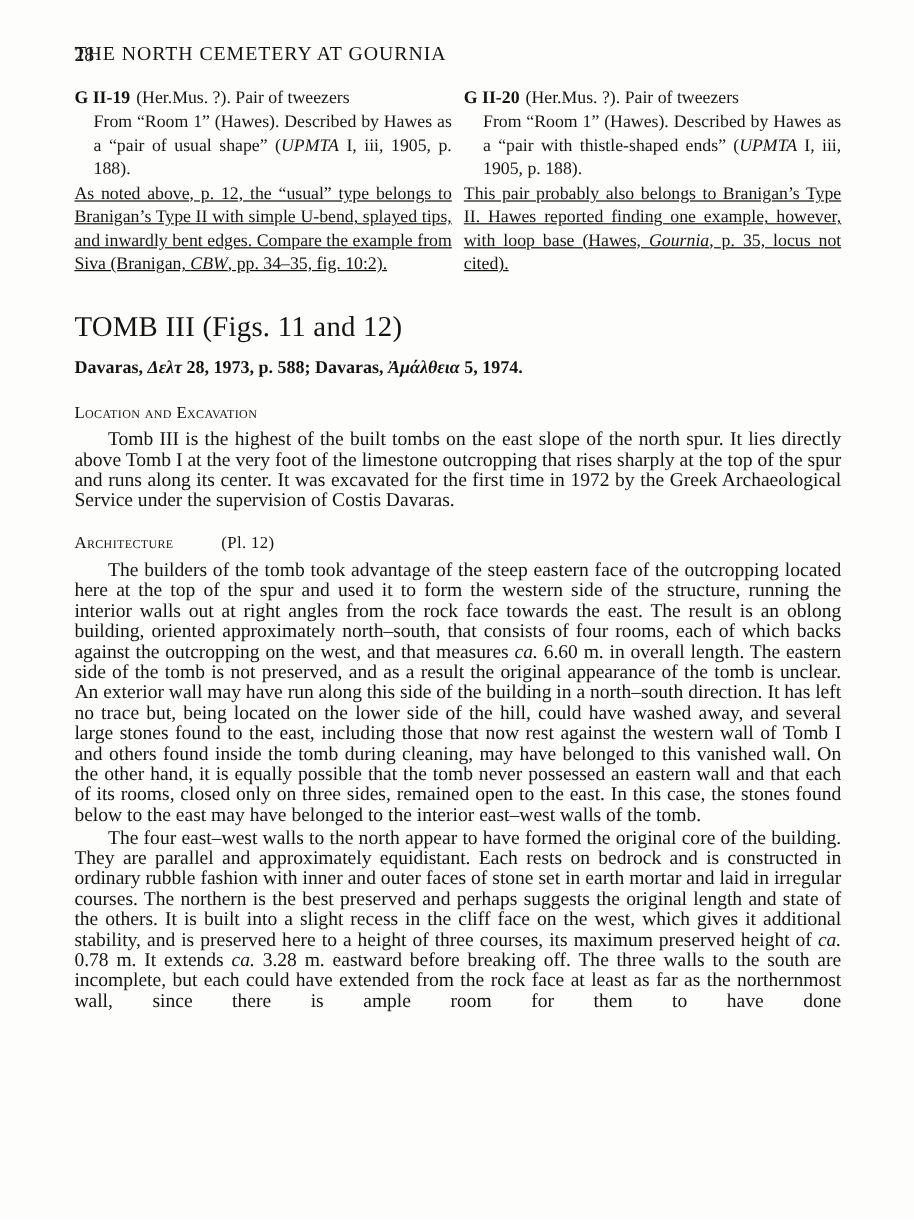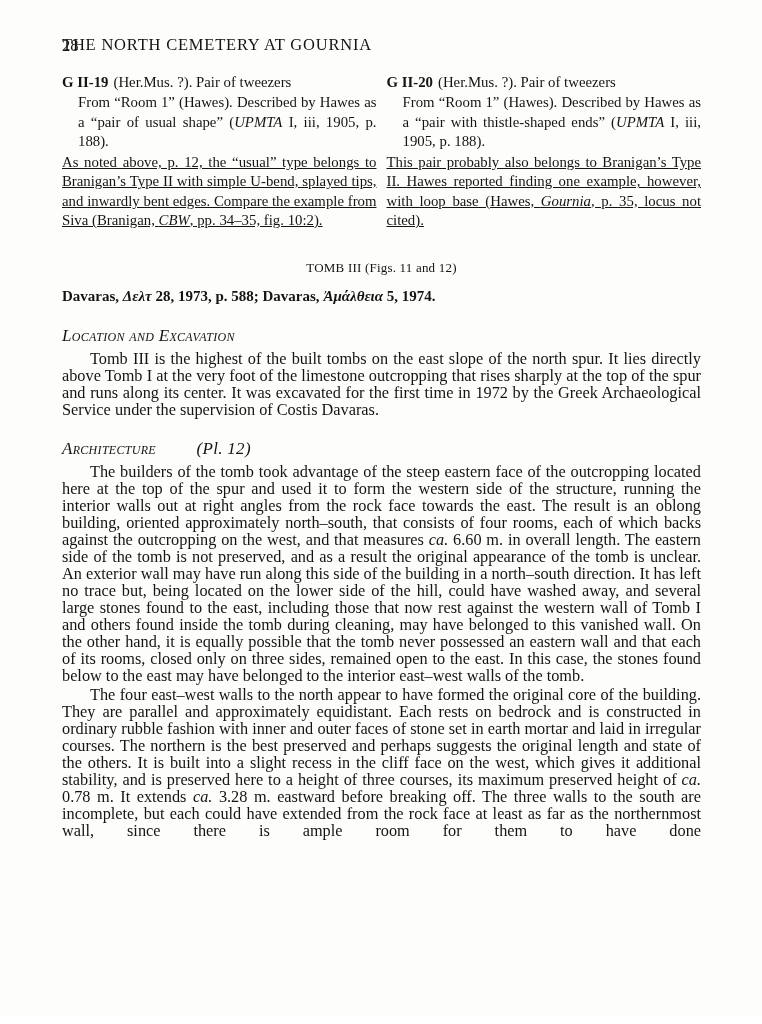--- a/index.html
+++ b/index.html
@@ -29,34 +29,33 @@
     line-height: 19.3px;
   }
   .entry-head { margin: 0; }
   .entry-id { margin-right: 5px; }
   .entry-desc { margin: 1px 0 2px 16px; text-align: justify; }
   .entry-note { margin: 2px 0 0; text-align: justify; text-decoration: underline; }
 
   
   .tomb-heading {
     margin: 30px 0 0;
-    font-size: 13px;
+    font-size: 24px;
     font-weight: normal;
-    text-align: center;
+    text-align: left;
     letter-spacing: 0.2px;
   }
   .citation { margin: 12px 0 0; font-size: 15px; font-weight: bold; }
 
   .subhead {
     margin: 21px 0 4px;
-    font-size: 17px;
+    font-size: 14px;
     font-weight: normal;
     font-variant: small-caps;
     letter-spacing: 0.3px;
-    font-style: italic;
   }
   .subhead .plain { font-variant: normal; margin-left: 36px; }
 
   .body {
     margin: 2px 0 0;
     font-size: 16.3px;
     line-height: 17px;
     text-align: justify;
   }
   .indent { text-indent: 28px; }

